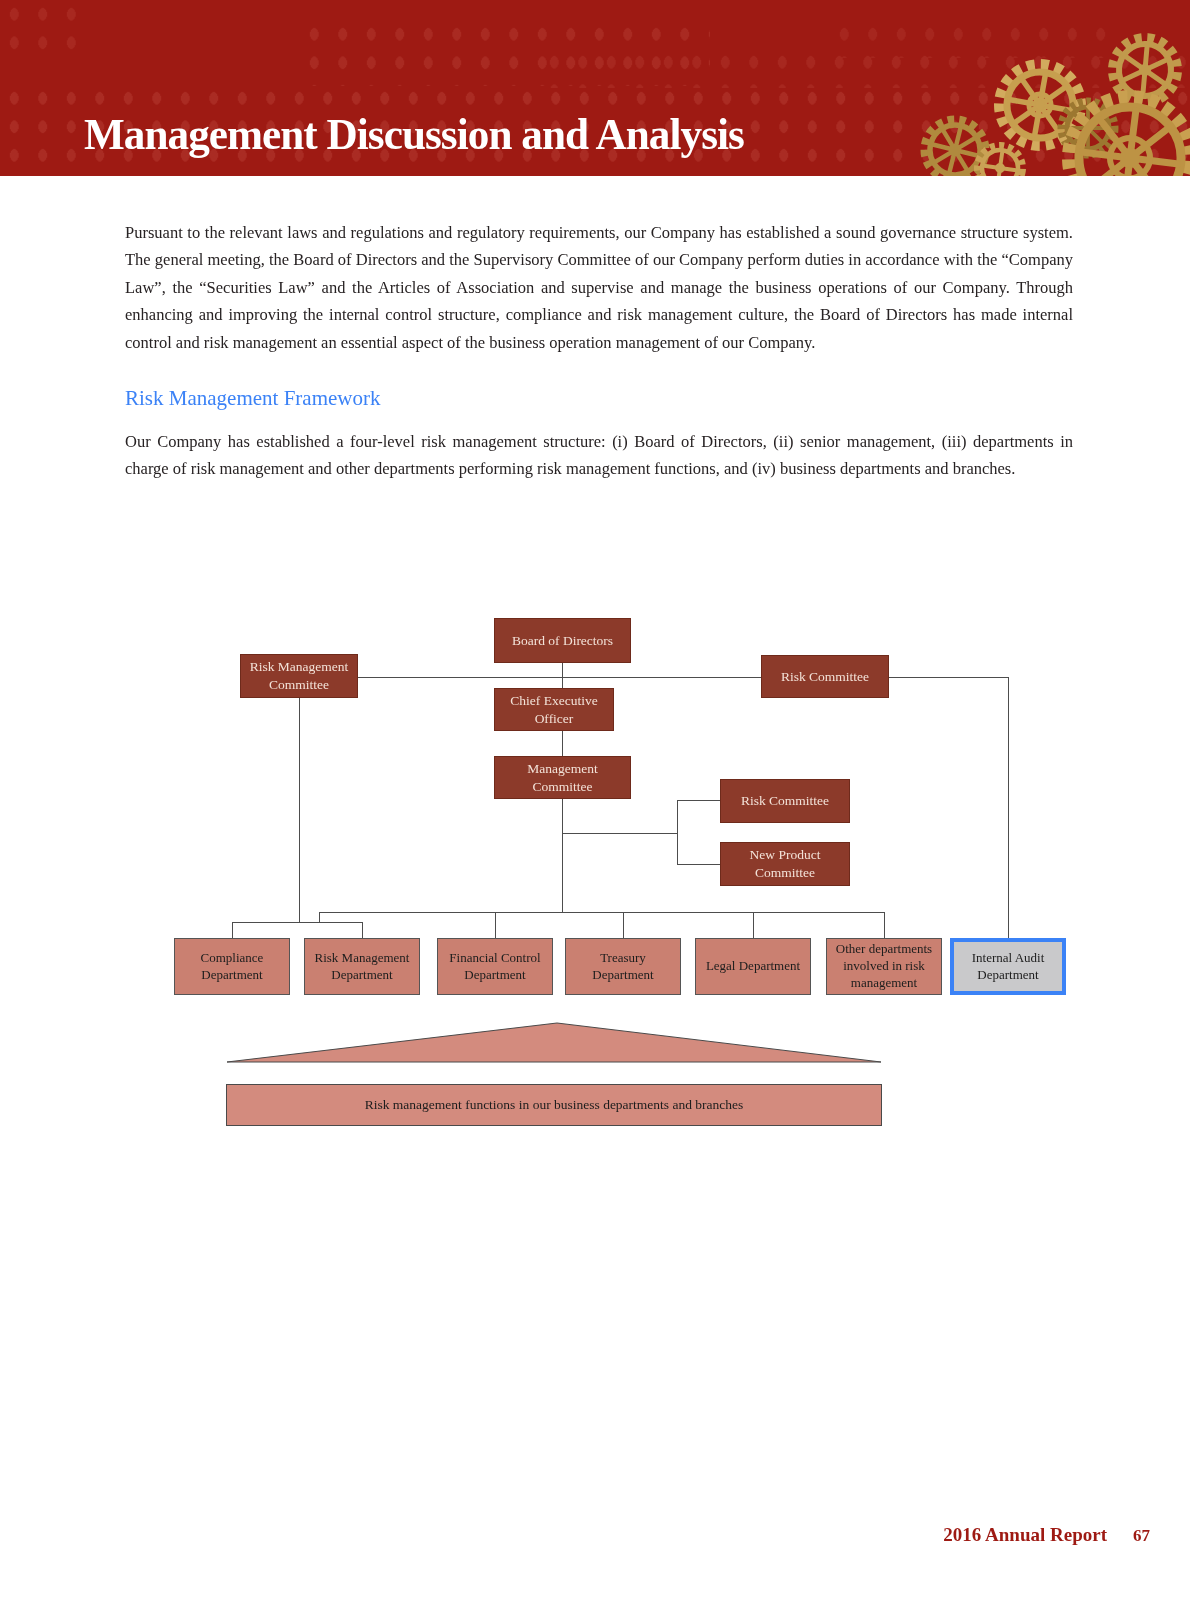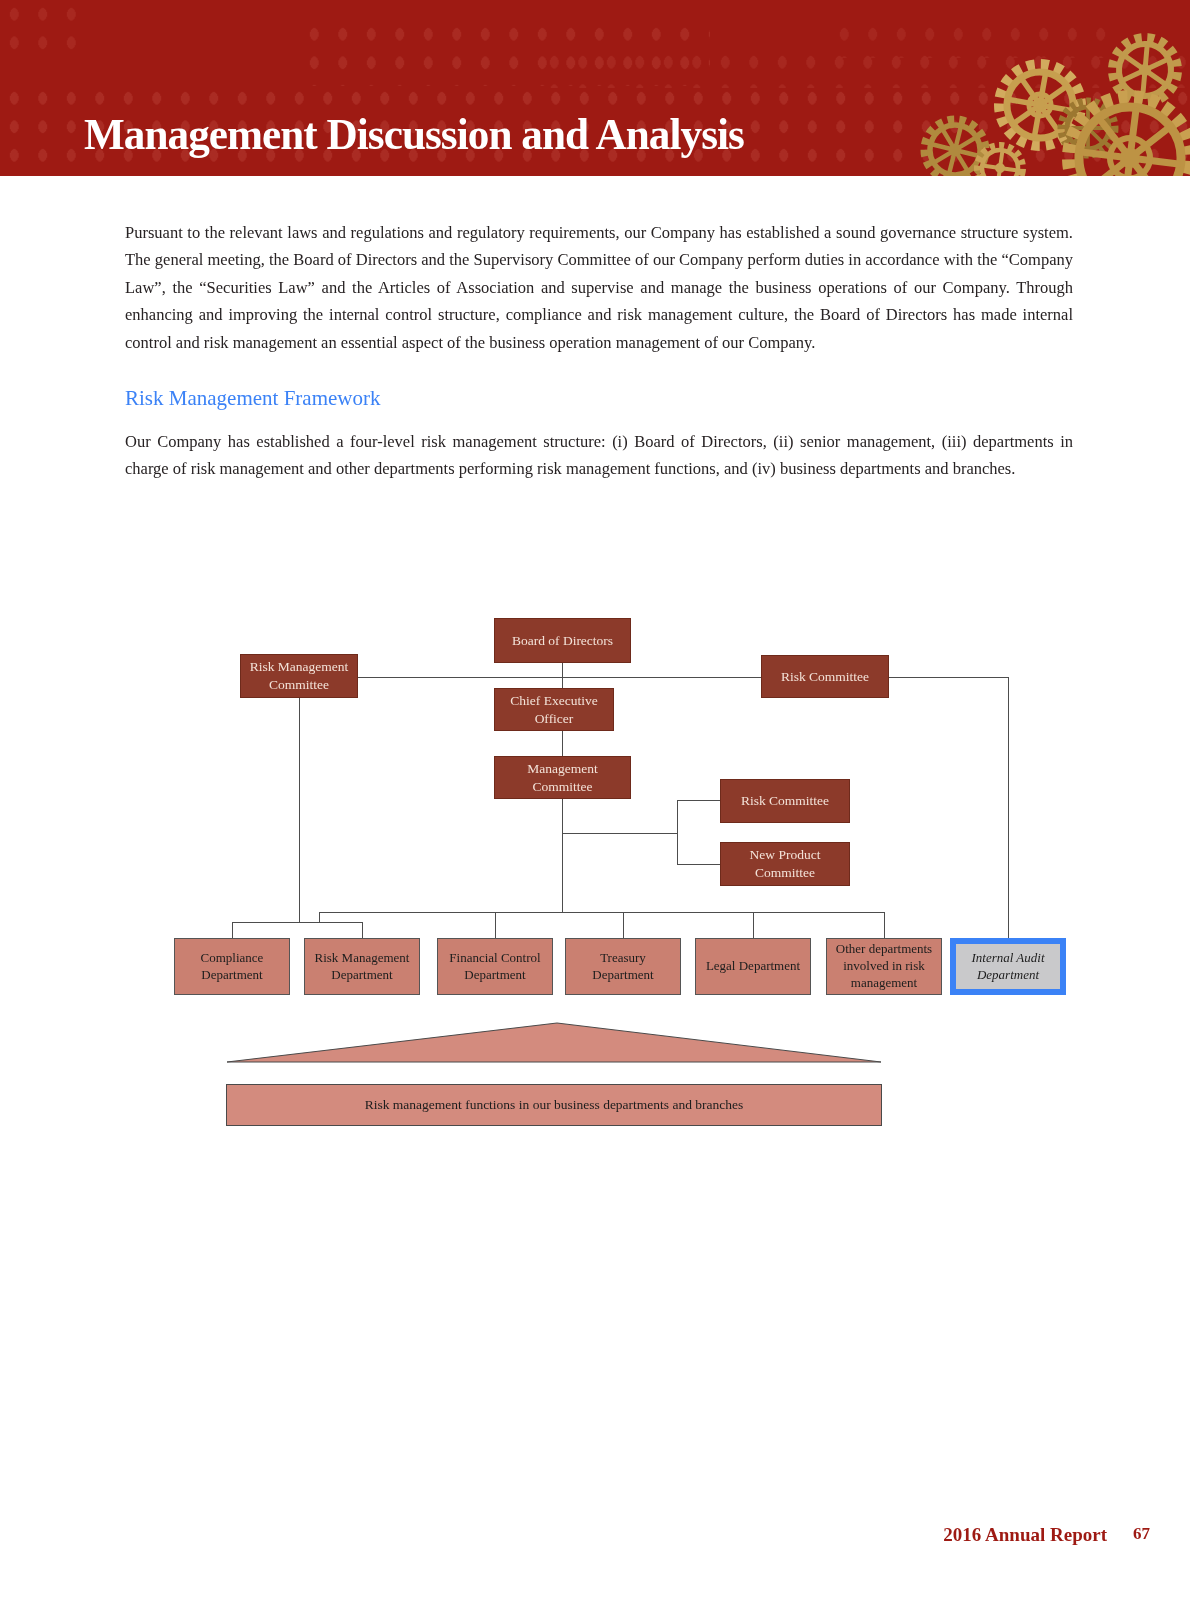--- a/index.html
+++ b/index.html
@@ -28,28 +28,28 @@
   .sec-head{margin:30px 0 0 0;font-size:21px;font-weight:normal;color:#3b82f6;}
   .p-frame{margin-top:17px !important;}
   .p-chartintro{margin-top:30px !important;text-align:left !important;}
 
   
   .ln{position:absolute;background:#4d4d4d;}
   .cbox{position:absolute;display:flex;align-items:center;justify-content:center;
         text-align:center;font-size:13.5px;line-height:1.3;padding:2px;box-sizing:border-box;}
   .dark{background:#8c3a2a;color:#f3e2d8;border:1px solid #6e2a1b;}
   .light{background:#ca8071;color:#1d1d1d;border:1px solid #555;font-size:13px;}
-  .gray{background:#c9c9cb;color:#1d1d1d;border:6px solid #3b82f6;font-size:13px;font-style:italic;}
+  .gray{background:#c9c9cb;color:#1d1d1d;border:4px solid #3b82f6;font-size:13px;}
   .tri{position:absolute;left:226px;top:1022px;}
   .bar{position:absolute;left:226px;top:1084px;width:656px;height:42px;background:#d38b7e;
        border:1px solid #4a4a4a;display:flex;align-items:center;justify-content:center;
        font-size:13.5px;color:#1d1d1d;box-sizing:border-box;}
 
   
-  .footer{position:absolute;right:40px;top:1524px;display:flex;align-items:flex-start;gap:26px;color:#9e1a13;}
+  .footer{position:absolute;right:40px;top:1524px;display:flex;align-items:flex-end;gap:26px;color:#9e1a13;}
   .footer .rep{font-size:19px;font-weight:bold;}
   .footer .pg{font-size:17px;font-weight:bold;}
 </style>
 </head>
 <body>
 
 <div class="page">
 
   <div class="band">
     <div class="dots d1"></div>

